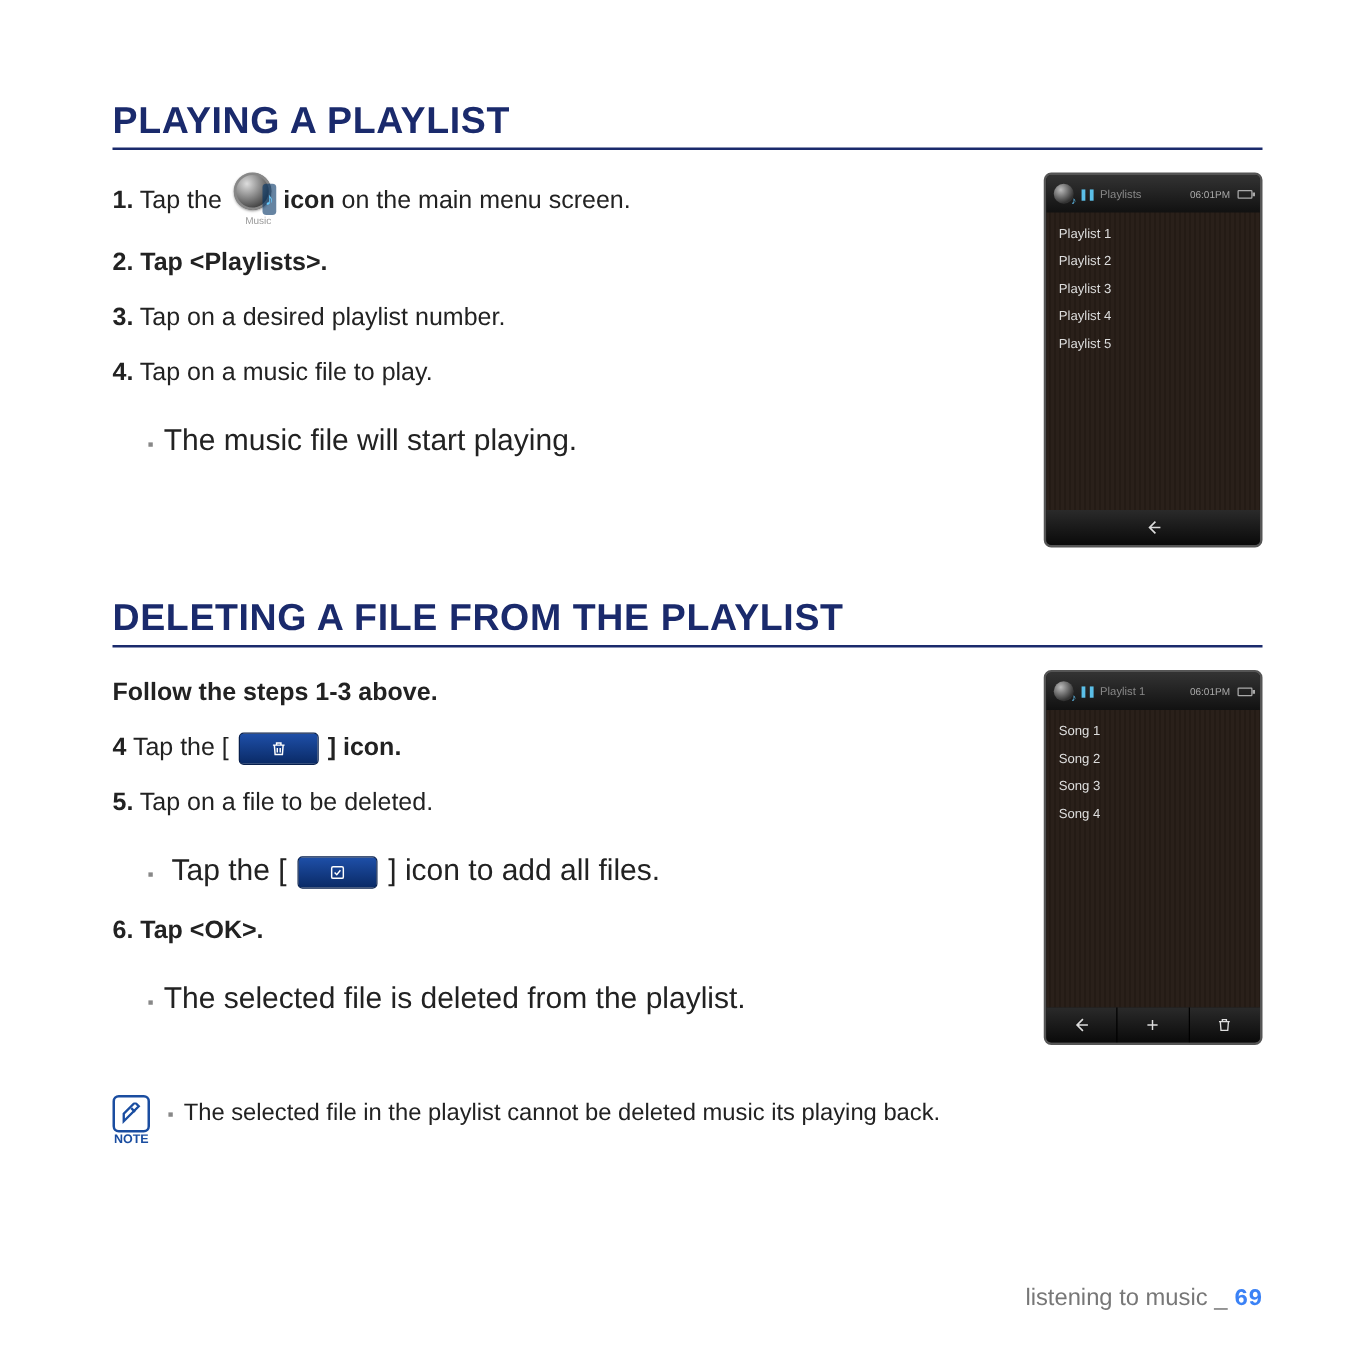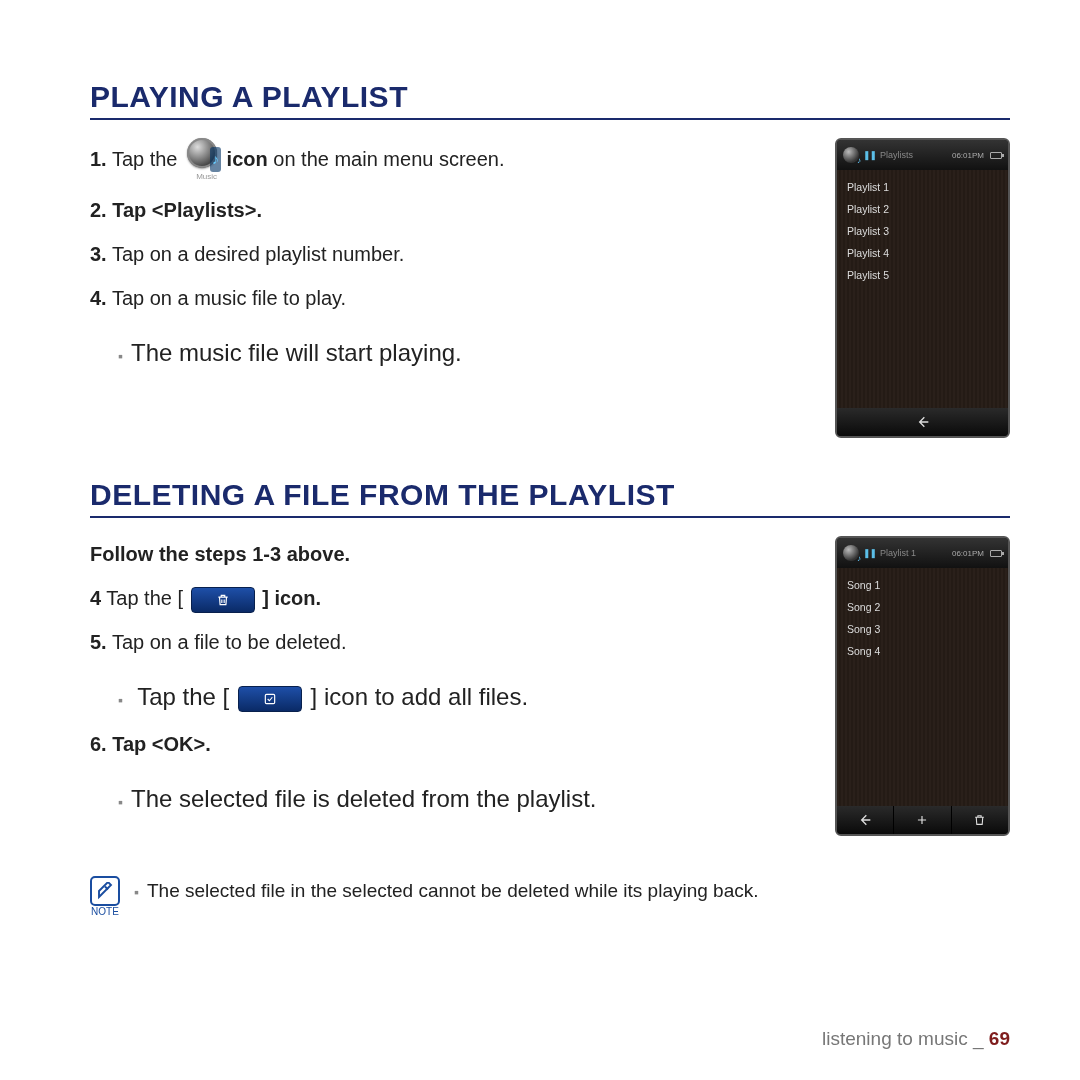--- a/index.html
+++ b/index.html
@@ -119,35 +119,35 @@
   .device .navbar .nav {
     flex: 1;
     display: flex; align-items: center; justify-content: center;
     color: #ddd; font-size: 13px;
   }
   .device .navbar .nav + .nav { border-left: 1px solid #000; }
   
   .note-row { display: flex; gap: 14px; align-items: flex-start; margin-top: 20px; }
   .note-badge {
     display: flex; flex-direction: column; align-items: center;
-    color: #1a4da0; font-size: 10px; font-weight: normal;
+    color: #1a4da0; font-size: 10px; font-weight: bold;
   }
   .note-badge .box {
     width: 30px; height: 30px; border: 2px solid #1a4da0; border-radius: 5px;
     display: flex; align-items: center; justify-content: center;
     color: #1a4da0;
   }
   .note-text { font-size: 19px; margin-top: 4px; }
   .note-text::before { content: "▪"; color: #888; margin-right: 8px; font-size: 14px; }
   .footer {
     position: absolute;
     bottom: 30px; right: 70px;
     font-size: 19px; color: #777;
   }
-  .footer .pg { font-weight: bold; color: #7f1d1d; }
+  .footer .pg { font-weight: bold; color: #3b82f6; font-family: Liberation Mono, monospace; }
 </style>
 </head>
 <body>
 
 <h2 class="section-title">PLAYING A PLAYLIST</h2>
 <div class="row">
   <div class="instructions">
     <div class="step">
       <span class="bold">1.</span><span> Tap the </span>
       <span class="inline-icon">
@@ -264,18 +264,18 @@
 <div class="note-row">
   <div class="note-badge">
     <div class="box">
       <svg viewBox="0 0 24 24" width="18" height="18" fill="none" stroke="#1a4da0" stroke-width="2.5">
           <path d="M4 20l4-4 12-12-4-4L4 12v8z"></path>
           <path d="M12 6l4 4"></path>
         </svg>
     </div>
     <span>NOTE</span>
   </div>
-  <div class="note-text">The selected file in the selected cannot be deleted while its playing back.</div>
+  <div class="note-text">The selected file in the playlist cannot be deleted music its playing back.</div>
 </div>
 
 <div class="footer">
   <span>listening to music _ </span><span class="pg">69</span>
 </div>
 
 </body></html>

